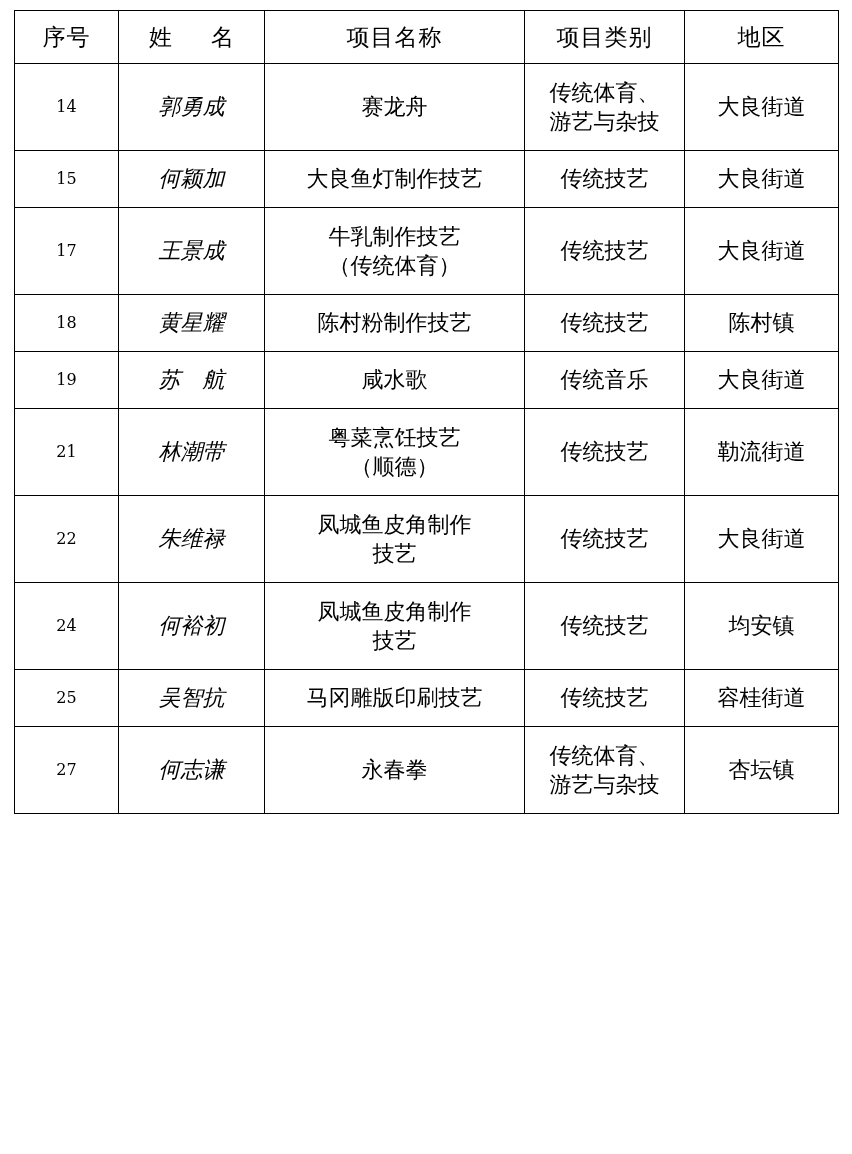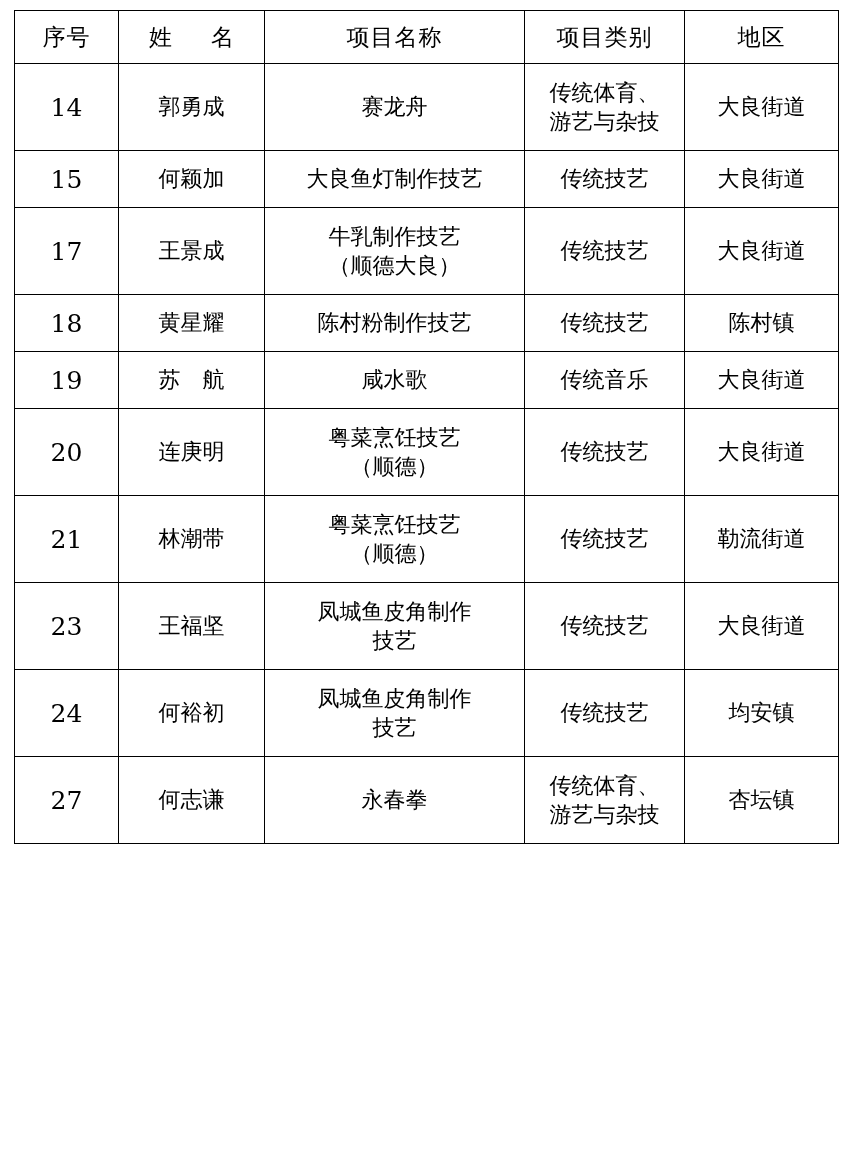--- a/index.html
+++ b/index.html
@@ -50,24 +50,25 @@
   }
   thead th.name-head {
     letter-spacing: 8px;
     text-indent: 8px;
     text-align: center;
   }
   tbody td {
     font-size: 22px;
   }
   tbody td.seq {
-    font-size: 25px;
+    font-size: 16px;
   }
   tbody td.name {
     white-space: pre;
+    font-style: italic;
   }
   tbody td.proj,
   tbody td.cat {
     white-space: pre-line;
   }
   tbody tr.h-tall td { height: 78px; }
   tbody tr.h-short td { height: 48px; }
 </style>
 </head>
 <body>
@@ -103,69 +104,68 @@
           <td class="seq">15</td>
           <td class="name">何颖加</td>
           <td class="proj">大良鱼灯制作技艺</td>
           <td class="cat">传统技艺</td>
           <td class="area">大良街道</td>
         </tr>
         <tr class="h-tall">
           <td class="seq">17</td>
           <td class="name">王景成</td>
           <td class="proj">牛乳制作技艺
-（顺德大良）</td>
+（传统体育）</td>
           <td class="cat">传统技艺</td>
           <td class="area">大良街道</td>
         </tr>
         <tr class="h-short">
           <td class="seq">18</td>
           <td class="name">黄星耀</td>
           <td class="proj">陈村粉制作技艺</td>
           <td class="cat">传统技艺</td>
           <td class="area">陈村镇</td>
         </tr>
         <tr class="h-short">
           <td class="seq">19</td>
           <td class="name">苏　航</td>
           <td class="proj">咸水歌</td>
           <td class="cat">传统音乐</td>
           <td class="area">大良街道</td>
         </tr>
         <tr class="h-tall">
-          <td class="seq">20</td>
-          <td class="name">连庚明</td>
-          <td class="proj">粤菜烹饪技艺
-（顺德）</td>
-          <td class="cat">传统技艺</td>
-          <td class="area">大良街道</td>
-        </tr>
-        <tr class="h-tall">
           <td class="seq">21</td>
           <td class="name">林潮带</td>
           <td class="proj">粤菜烹饪技艺
 （顺德）</td>
           <td class="cat">传统技艺</td>
           <td class="area">勒流街道</td>
         </tr>
         <tr class="h-tall">
-          <td class="seq">23</td>
-          <td class="name">王福坚</td>
+          <td class="seq">22</td>
+          <td class="name">朱维禄</td>
           <td class="proj">凤城鱼皮角制作
 技艺</td>
           <td class="cat">传统技艺</td>
           <td class="area">大良街道</td>
         </tr>
         <tr class="h-tall">
           <td class="seq">24</td>
           <td class="name">何裕初</td>
           <td class="proj">凤城鱼皮角制作
 技艺</td>
           <td class="cat">传统技艺</td>
           <td class="area">均安镇</td>
+        </tr>
+        <tr class="h-short">
+          <td class="seq">25</td>
+          <td class="name">吴智抗</td>
+          <td class="proj">马冈雕版印刷技艺</td>
+          <td class="cat">传统技艺</td>
+          <td class="area">容桂街道</td>
         </tr>
         <tr class="h-tall">
           <td class="seq">27</td>
           <td class="name">何志谦</td>
           <td class="proj">永春拳</td>
           <td class="cat">传统体育、
 游艺与杂技</td>
           <td class="area">杏坛镇</td>
         </tr>
       </tbody>

